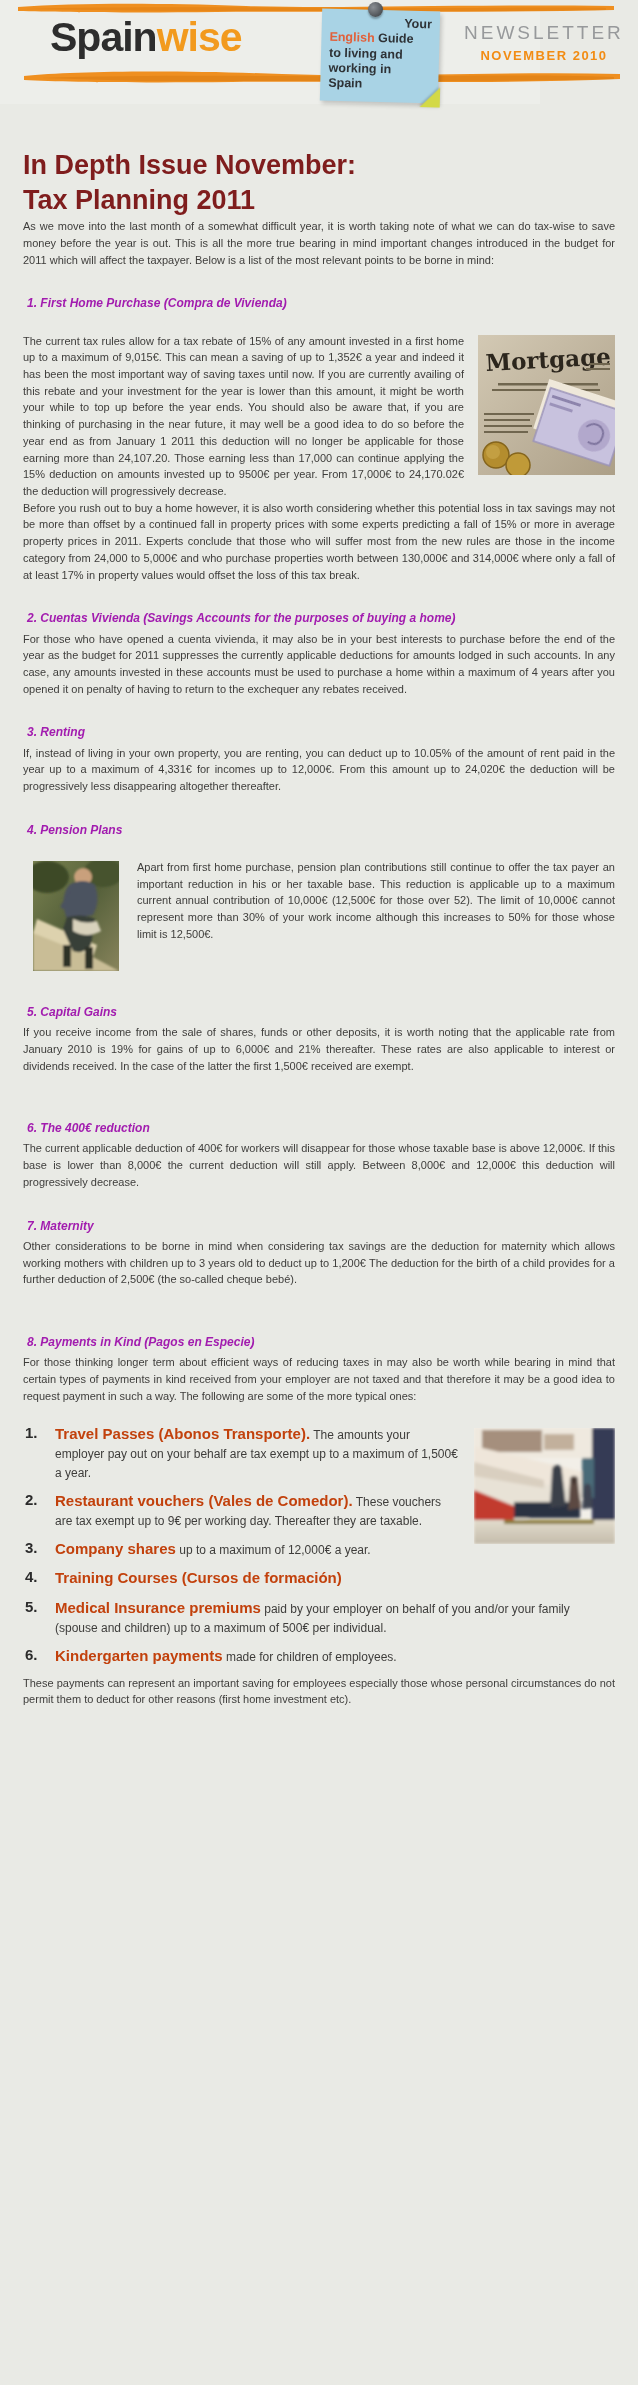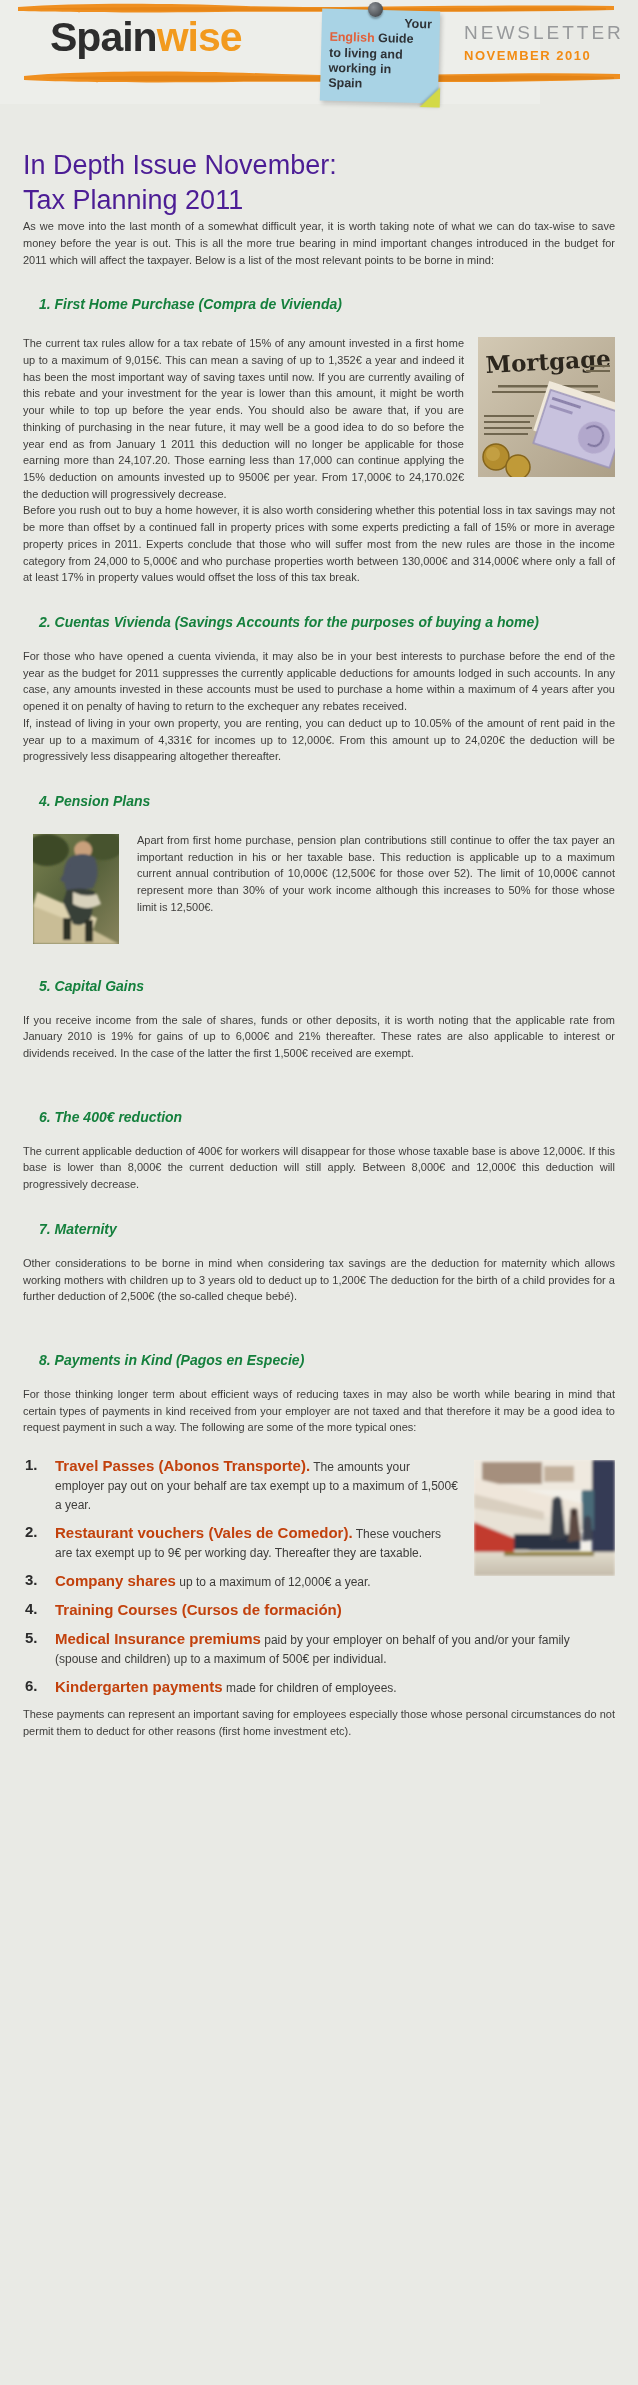--- a/index.html
+++ b/index.html
@@ -7,34 +7,34 @@
   .page{position:relative;width:638px;height:2385px;margin:0 auto;background:#e9eae5;overflow:hidden;}
 
   
   .header{position:relative;width:540px;height:104px;background:#edeeea;}
   .stroke-top{position:absolute;left:16px;right:0;top:2px;height:11px;}
   .stroke-bottom{position:absolute;left:22px;right:2px;top:69px;height:15px;}
   .logo{position:absolute;left:50px;top:14px;font-size:41px;letter-spacing:-1px;font-weight:bold;}
   .logo .p1{color:#2d2d2d;}
   .logo .p2{color:#f29a1e;}
   .nl-label{position:absolute;left:464px;top:22px;width:160px;text-align:left;font-size:19px;letter-spacing:3px;color:#97999b;}
-  .nl-date{position:absolute;left:464px;top:48px;width:160px;text-align:left;font-size:13px;font-weight:bold;letter-spacing:1.5px;color:#f28c14;}
+  .nl-date{position:absolute;left:464px;top:48px;width:160px;text-align:center;font-size:13px;font-weight:bold;letter-spacing:1.5px;color:#f28c14;}
   .note{position:absolute;left:321px;top:10px;width:118px;height:92px;background:#a9d3e5;transform:rotate(1.5deg);box-shadow:2px 3px 4px rgba(0,0,0,.18);padding:6px 8px;box-sizing:border-box;z-index:3;}
   .note-line{font-size:12.5px;font-weight:bold;color:#2e3236;line-height:1.22;}
   .note-line.right{text-align:right;}
   .note .hl{color:#e2603a;}
   .note-fold{position:absolute;right:-2px;bottom:-4px;width:0;height:0;border-left:20px solid transparent;border-bottom:20px solid #d3d946;filter:drop-shadow(-1px -1px 1px rgba(0,0,0,.2));}
   .pin{position:absolute;left:368px;top:2px;width:15px;height:15px;border-radius:50%;background:radial-gradient(circle at 35% 35%,#8b8f93,#4e5256 70%);z-index:4;box-shadow:0 2px 2px rgba(0,0,0,.3);}
 
   
   .content{padding:0 23px;}
-  h1{margin:44px 0 0 0;font-size:27px;line-height:1.3;color:#4c1d95;font-weight:normal;}
+  h1{margin:44px 0 0 0;font-size:27px;line-height:1.3;color:#7f1d1d;font-weight:bold;}
   p.body{margin:0;font-size:11px;line-height:1.52;color:#3e3d3b;text-align:justify;}
   .intro{margin-top:42px;}
-  h2{margin:16px;font-size:14px;color:#15803d;font-weight:bold;font-style:italic;line-height:1.35;text-align:justify;}
+  h2{margin:4px;font-size:12px;color:#a21caf;font-weight:bold;font-style:italic;line-height:1.35;text-align:justify;}
   .mt-sec{margin-top:27px;}
   .mt-sec-big{margin-top:46px;}
   .mt-p{margin-top:21px;}
   .mt-p2{margin-top:17px;}
   .clearfix::after{content:"";display:block;clear:both;}
 
   .photo{display:block;}
   .photo-mortgage{float:right;width:137px;height:140px;margin:2px 0 8px 14px;}
   .photo-pensioner{float:left;width:86px;height:110px;margin:2px 18px 6px 10px;}
   .photo-train{float:right;width:141px;height:116px;margin:4px 0 10px 14px;}
@@ -122,20 +122,21 @@
           <circle cx="15" cy="117" r="7" fill="#c7a448" opacity="0.8"></circle>
         </g>
       </svg>
       <p class="body">The current tax rules allow for a tax rebate of 15% of any amount invested in a first home up to a maximum of 9,015€. This can mean a saving of up to 1,352€ a year and indeed it has been the most important way of saving taxes until now. If you are currently availing of this rebate and your investment for the year is lower than this amount, it might be worth your while to top up before the year ends. You should also be aware that, if you are thinking of purchasing in the near future, it may well be a good idea to do so before the year end as from January 1 2011 this deduction will no longer be applicable for those earning more than 24,107.20. Those earning less than 17,000 can continue applying the 15% deduction on amounts invested up to 9500€ per year. From 17,000€ to 24,170.02€ the deduction will progressively decrease.</p>
     </div>
     <p class="body mt-p2">Before you rush out to buy a home however, it is also worth considering whether this potential loss in tax savings may not be more than offset by a continued fall in property prices with some experts predicting a fall of 15% or more in average property prices in 2011. Experts conclude that those who will suffer most from the new rules are those in the income category from 24,000 to 5,000€ and who purchase properties worth between 130,000€ and 314,000€ where only a fall of at least 17% in property values would offset the loss of this tax break.</p>
 
     <h2 class="mt-sec">2. Cuentas Vivienda (Savings Accounts for the purposes of buying a home)</h2>
     <p class="body mt-p">For those who have opened a cuenta vivienda, it may also be in your best interests to purchase before the end of the year as the budget for 2011 suppresses the currently applicable deductions for amounts lodged in such accounts. In any case, any amounts invested in these accounts must be used to purchase a home within a maximum of 4 years after you opened it on penalty of having to return to the exchequer any rebates received.</p>
 
+    <h2 class="mt-sec">3. Renting</h2>
     <p class="body mt-p">If, instead of living in your own property, you are renting, you can deduct up to 10.05% of the amount of rent paid in the year up to a maximum of 4,331€ for incomes up to 12,000€. From this amount up to 24,020€ the deduction will be progressively less disappearing altogether thereafter.</p>
 
     <h2 class="mt-sec">4. Pension Plans</h2>
     <div class="mt-p clearfix">
       <svg class="photo photo-pensioner" viewBox="0 0 86 110">
         <defs>
           <linearGradient id="gard" x1="0" y1="0" x2="1" y2="1">
             <stop offset="0" stop-color="#7a8250"></stop>
               <stop offset="0.5" stop-color="#55603a"></stop>
               <stop offset="1" stop-color="#88845c"></stop>

